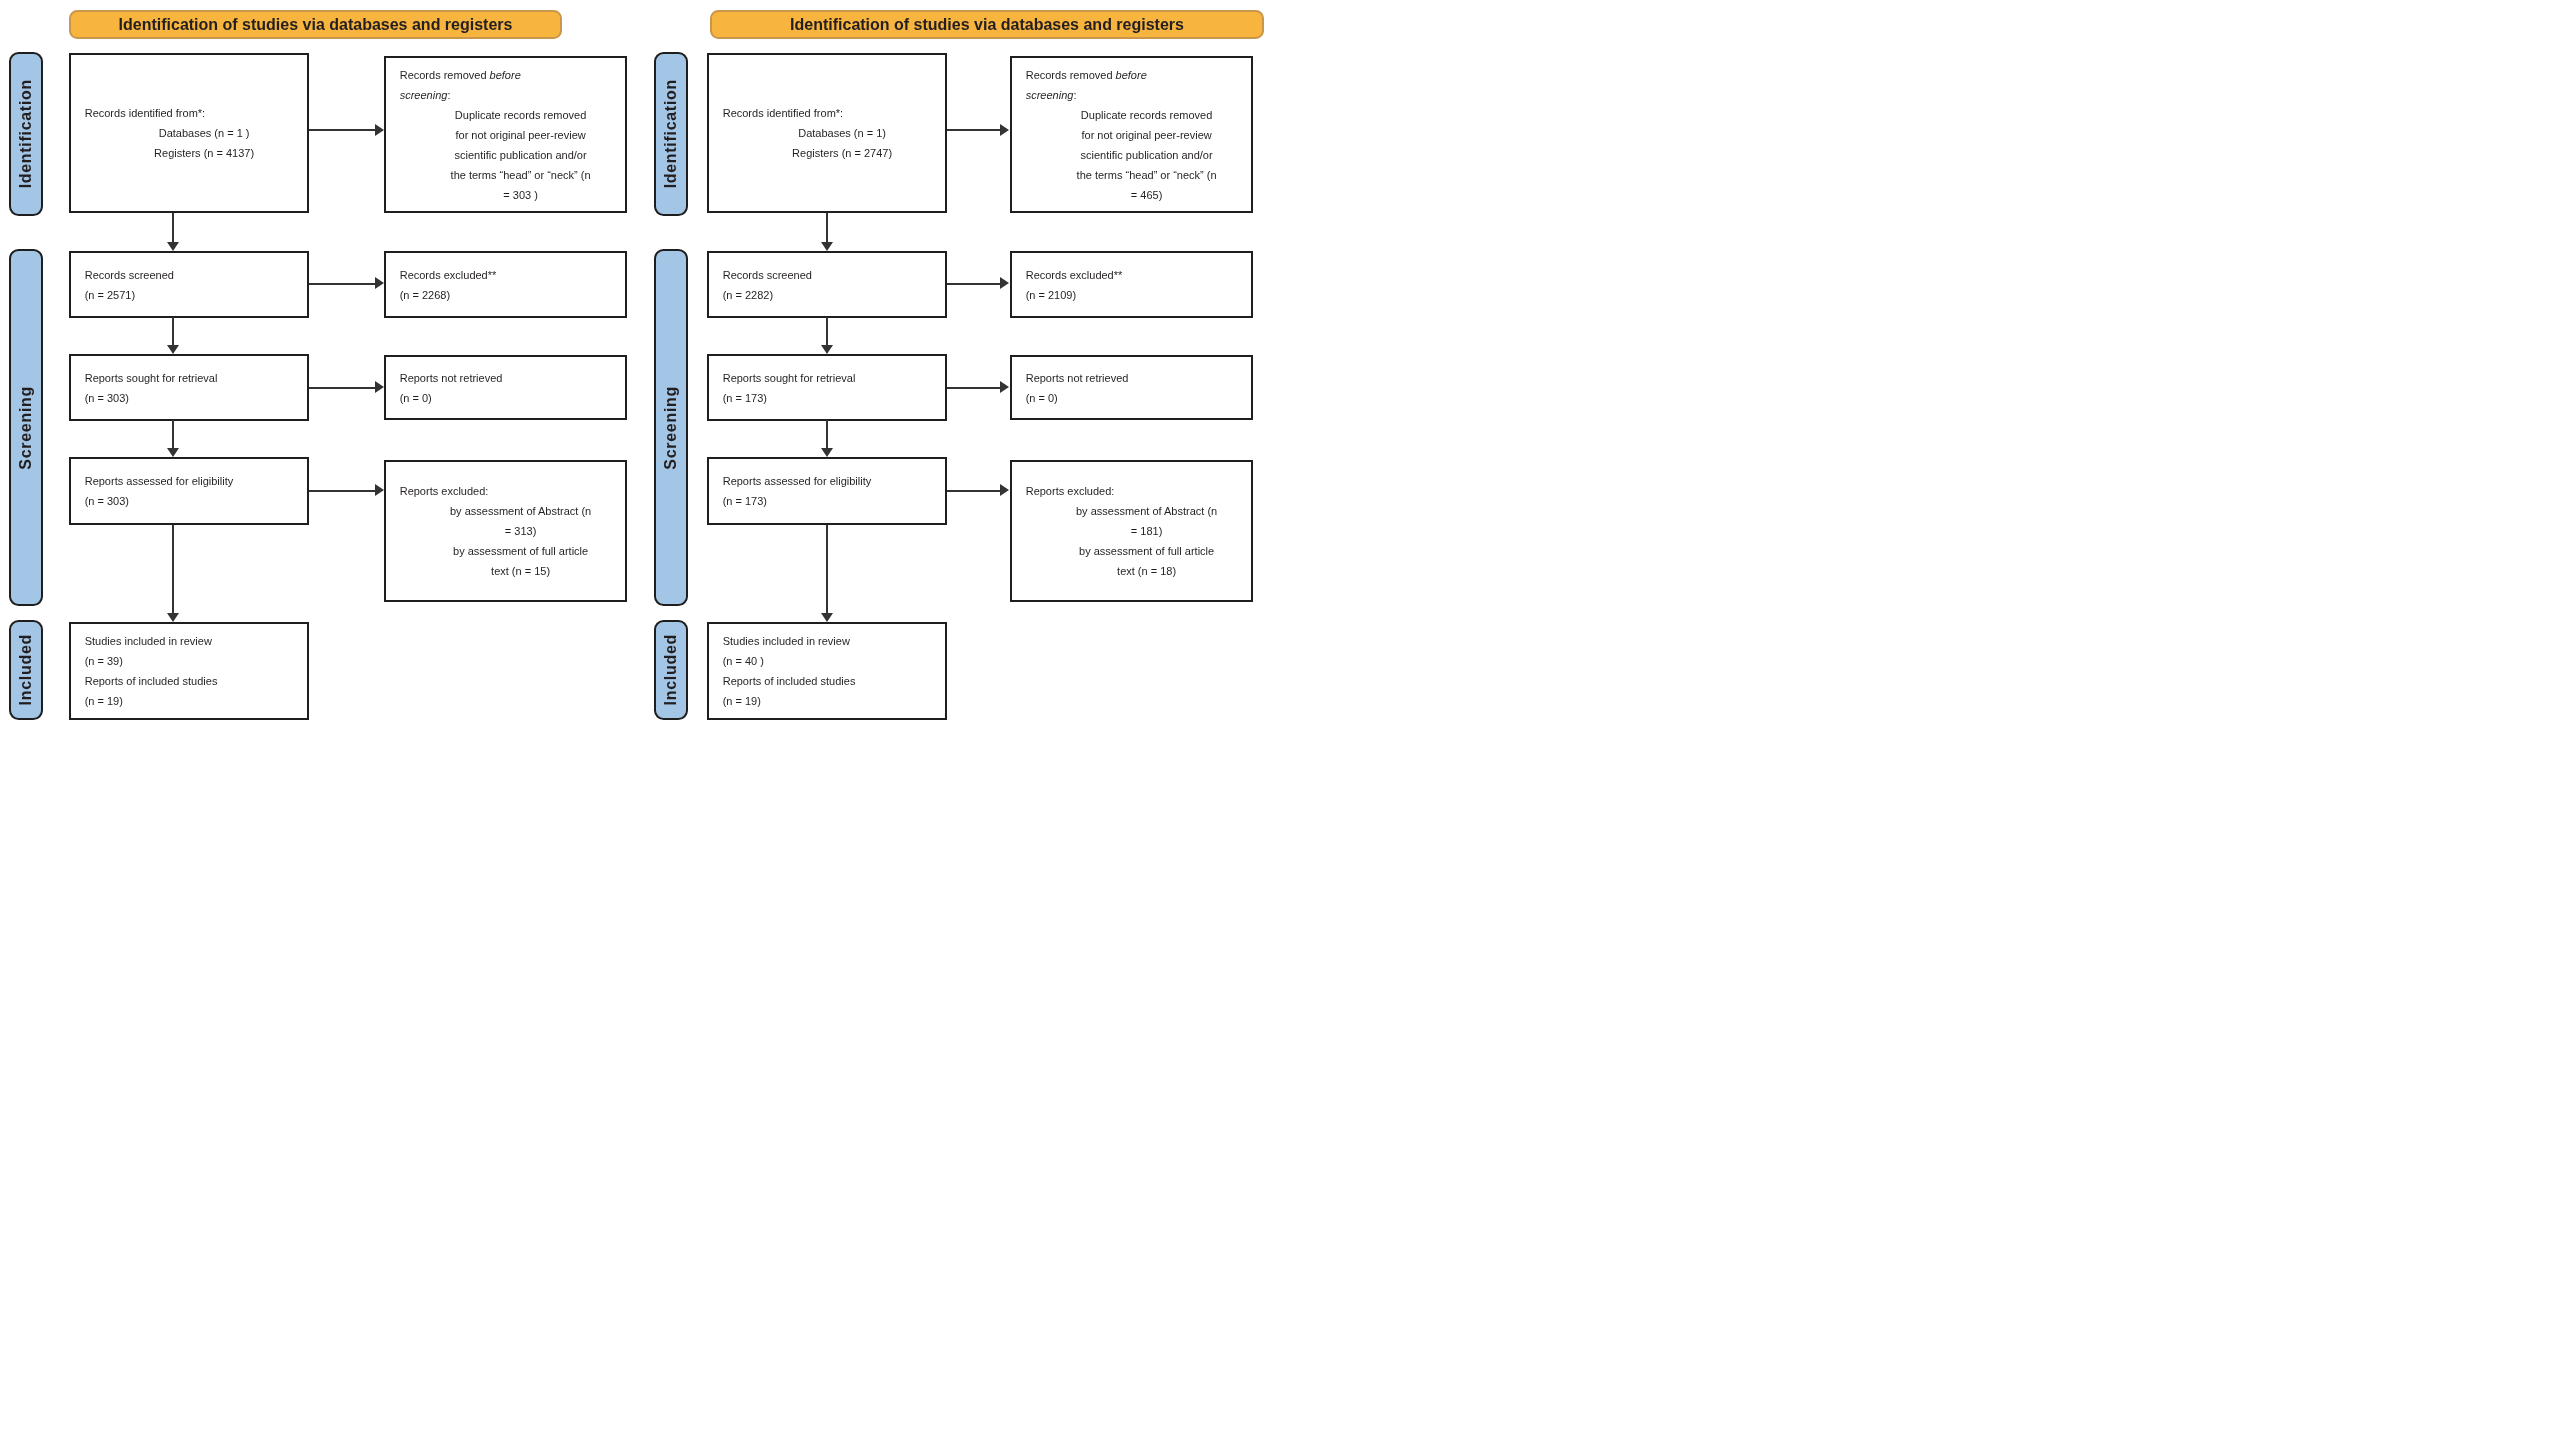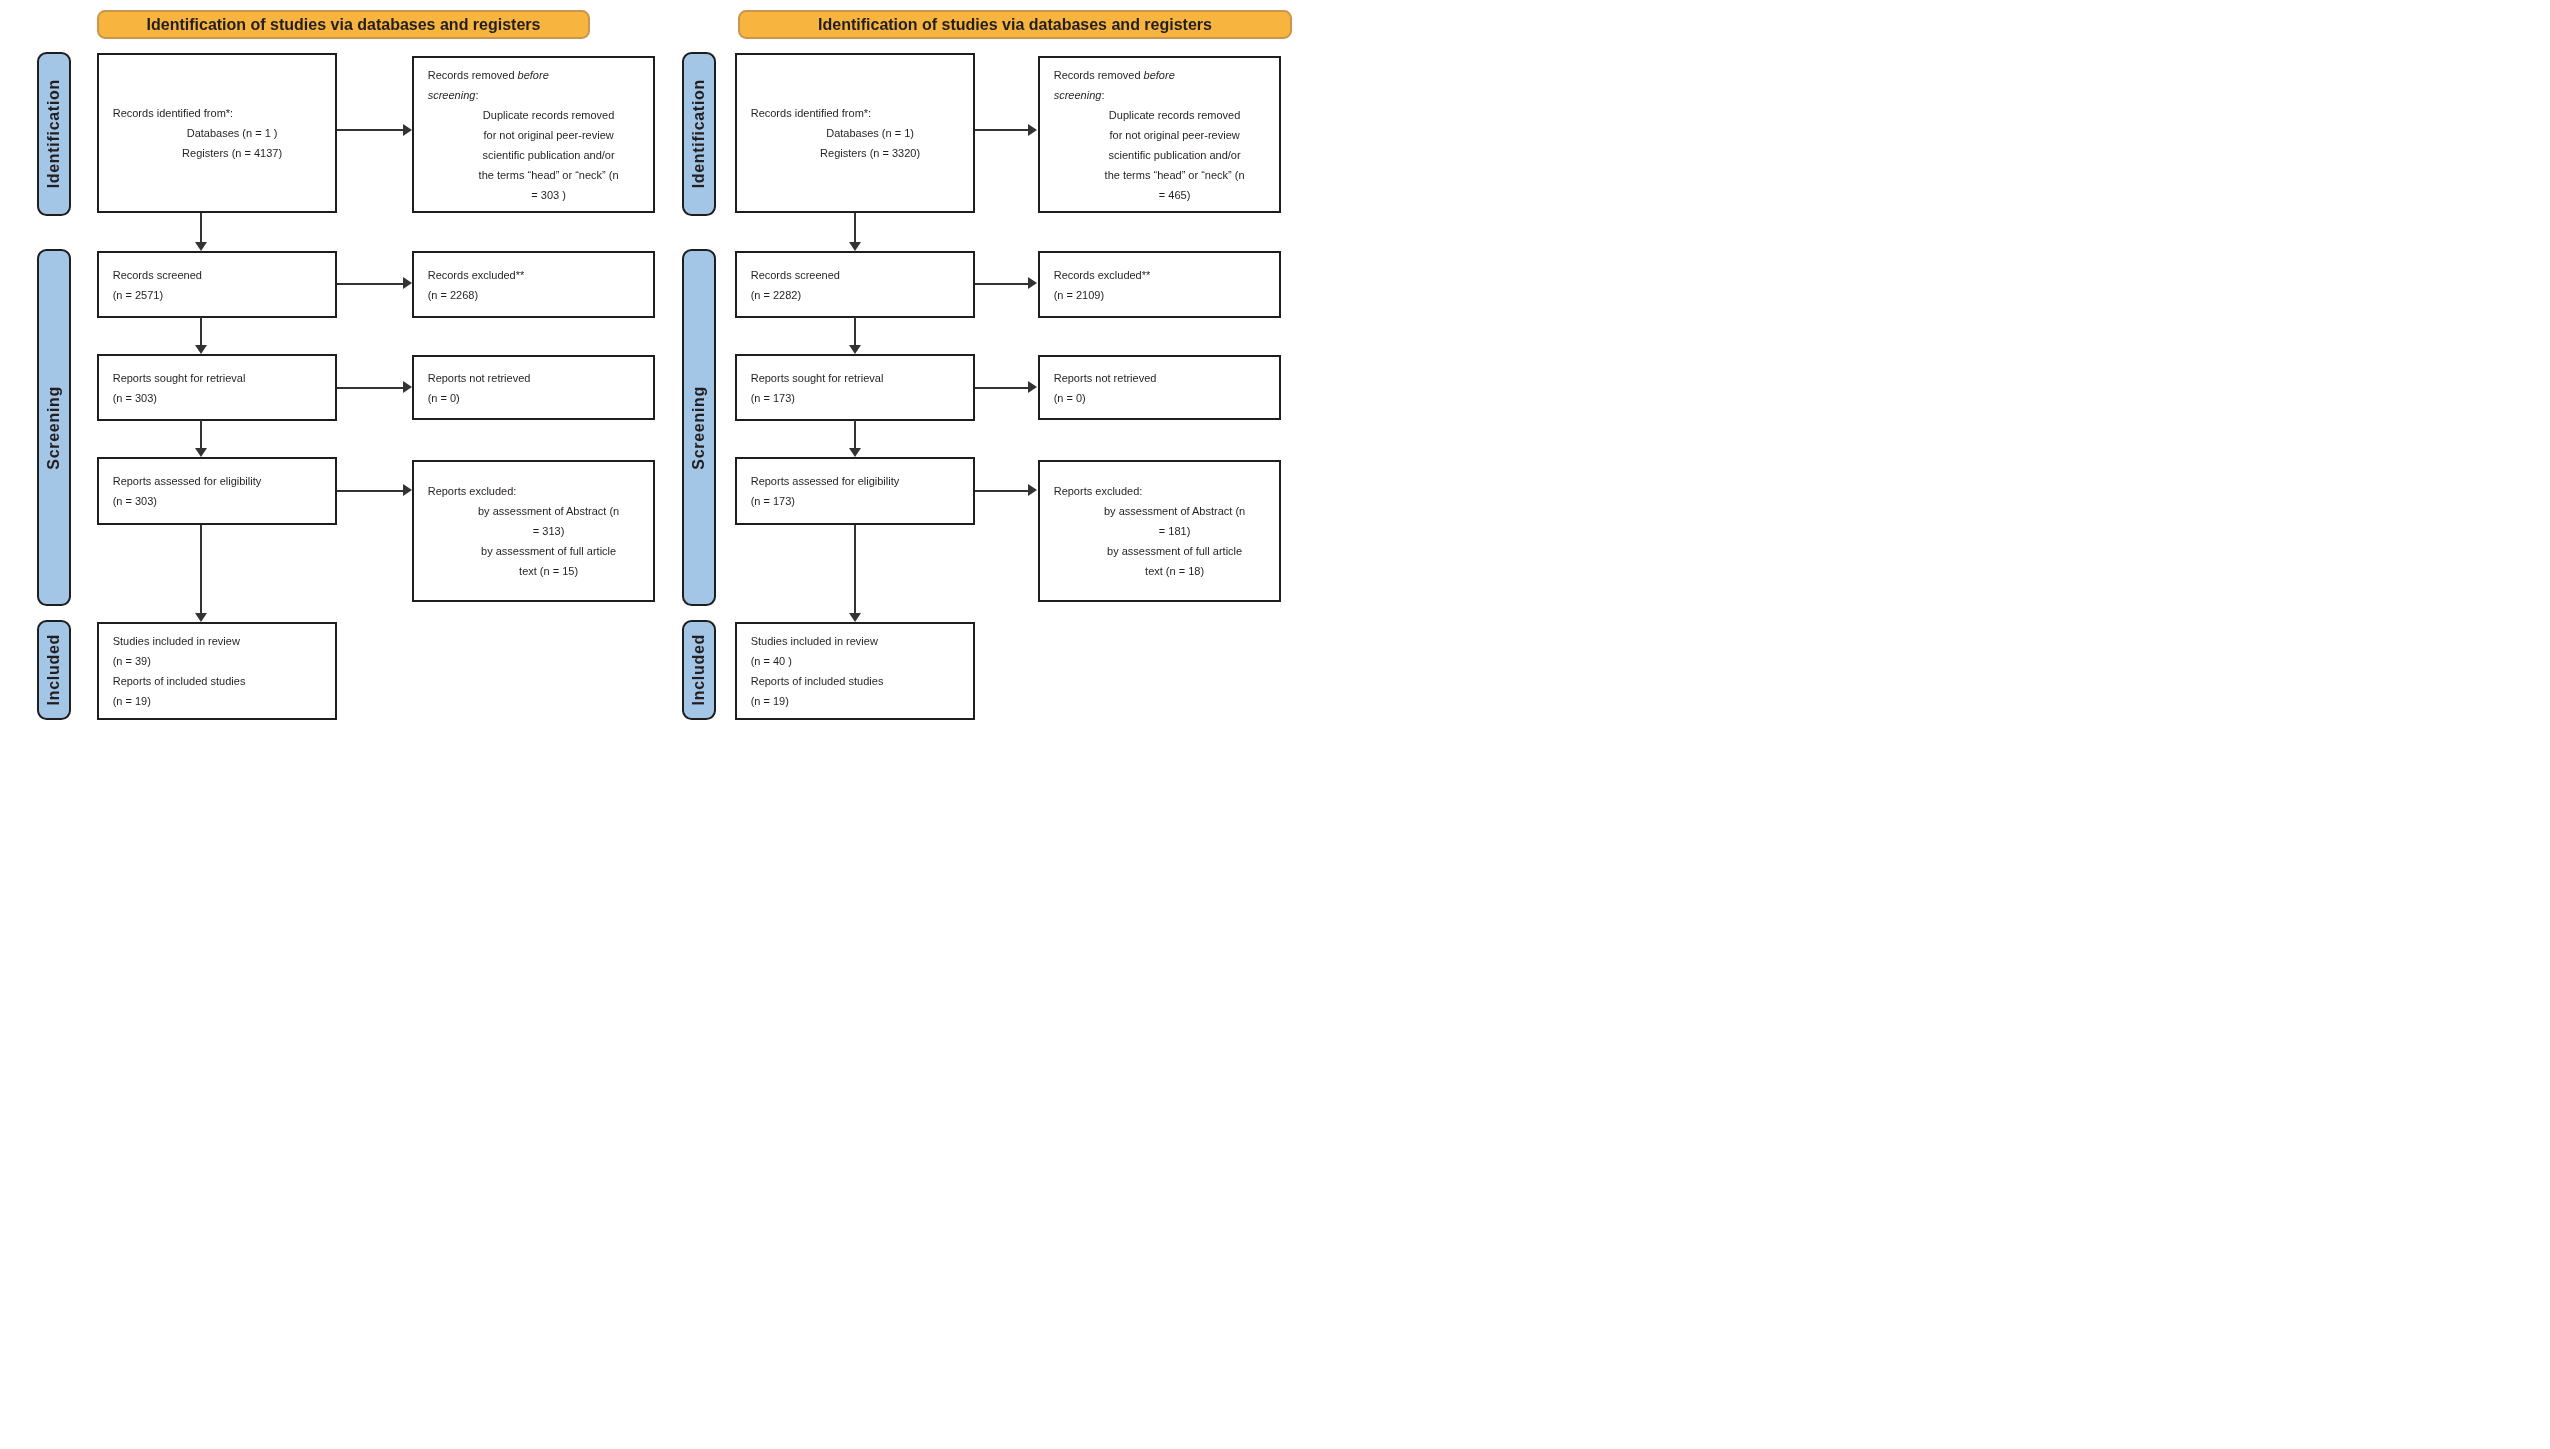--- a/index.html
+++ b/index.html
@@ -11,21 +11,20 @@
   }
   html, body { margin: 0; padding: 0; background: #ffffff; }
   .canvas {
     position: relative;
     width: 1275px;
     height: 725px;
     background: #ffffff;
     font-family: "Liberation Sans", "DejaVu Sans", sans-serif;
     color: var(--ink);
     overflow: hidden;
-    margin-left: 28px;
   }
   .banner {
     position: absolute;
     background: var(--header_bg);
     border: 2.1px solid var(--header_edge);
     border-radius: 8.2px;
     box-sizing: border-box;
     display: flex;
     align-items: center;
     justify-content: center;
@@ -193,21 +192,21 @@
   <div class="stage" style="left:654px;top:249px;width:34px;height:357px;">
     <span class="vtext">Screening</span>
   </div>
   <div class="stage" style="left:654px;top:620px;width:34px;height:100px;">
     <span class="vtext">Included</span>
   </div>
 
   <div class="box" style="left:707px;top:53px;width:240px;height:160px;">
     <div class="line">Records identified from*:</div>
     <div class="line ind">Databases (n = 1)</div>
-    <div class="line ind">Registers (n = 3320)</div>
+    <div class="line ind">Registers (n = 2747)</div>
   </div>
 
   <div class="box" style="left:1010px;top:56px;width:243px;height:157px;">
     <div class="line"><span>Records removed </span><i>before</i></div>
     <div class="line"><i>screening</i><span>:</span></div>
     <div class="line ind">Duplicate records removed</div>
     <div class="line ind">for not original peer-review</div>
     <div class="line ind">scientific publication and/or</div>
     <div class="line ind">the terms “head” or “neck” (n</div>
     <div class="line ind">= 465)</div>

